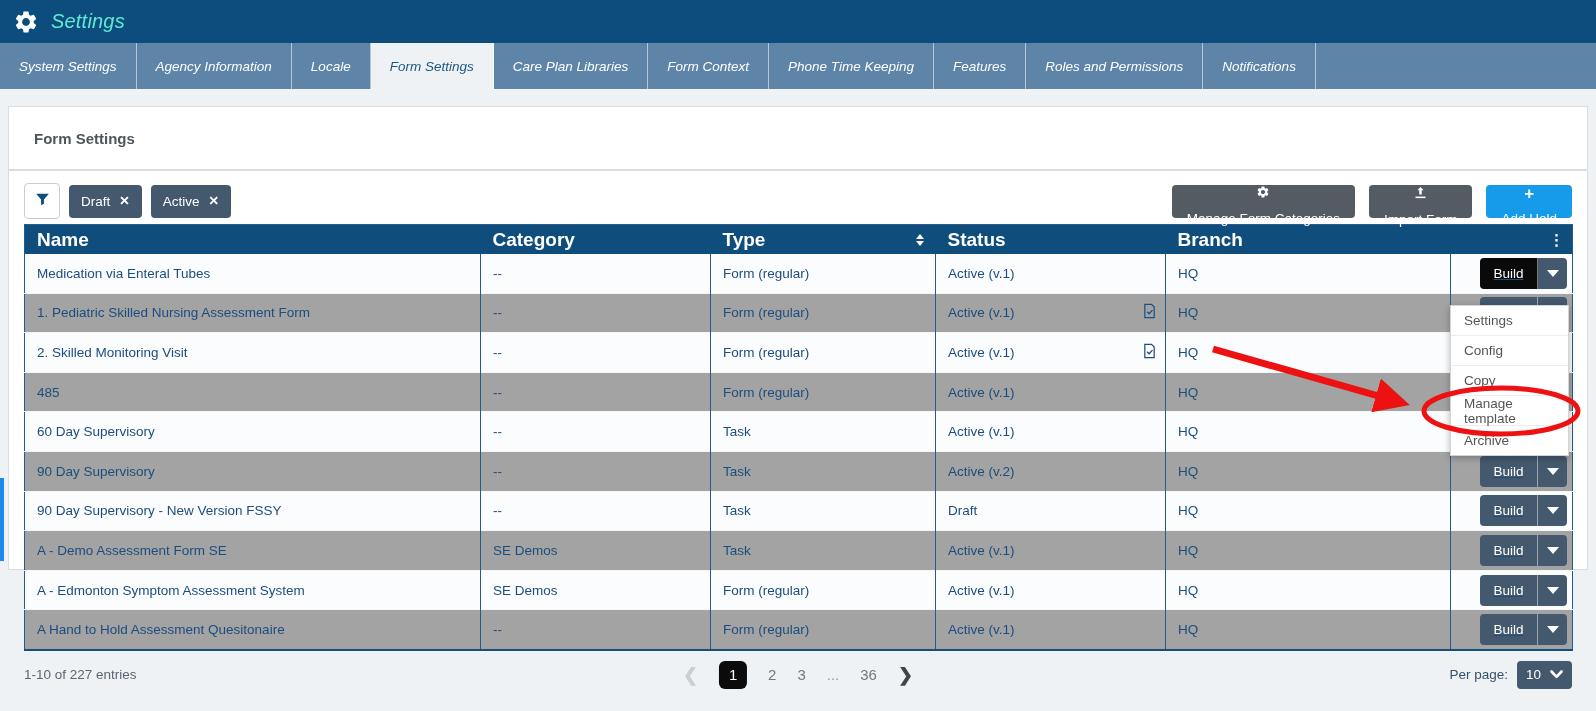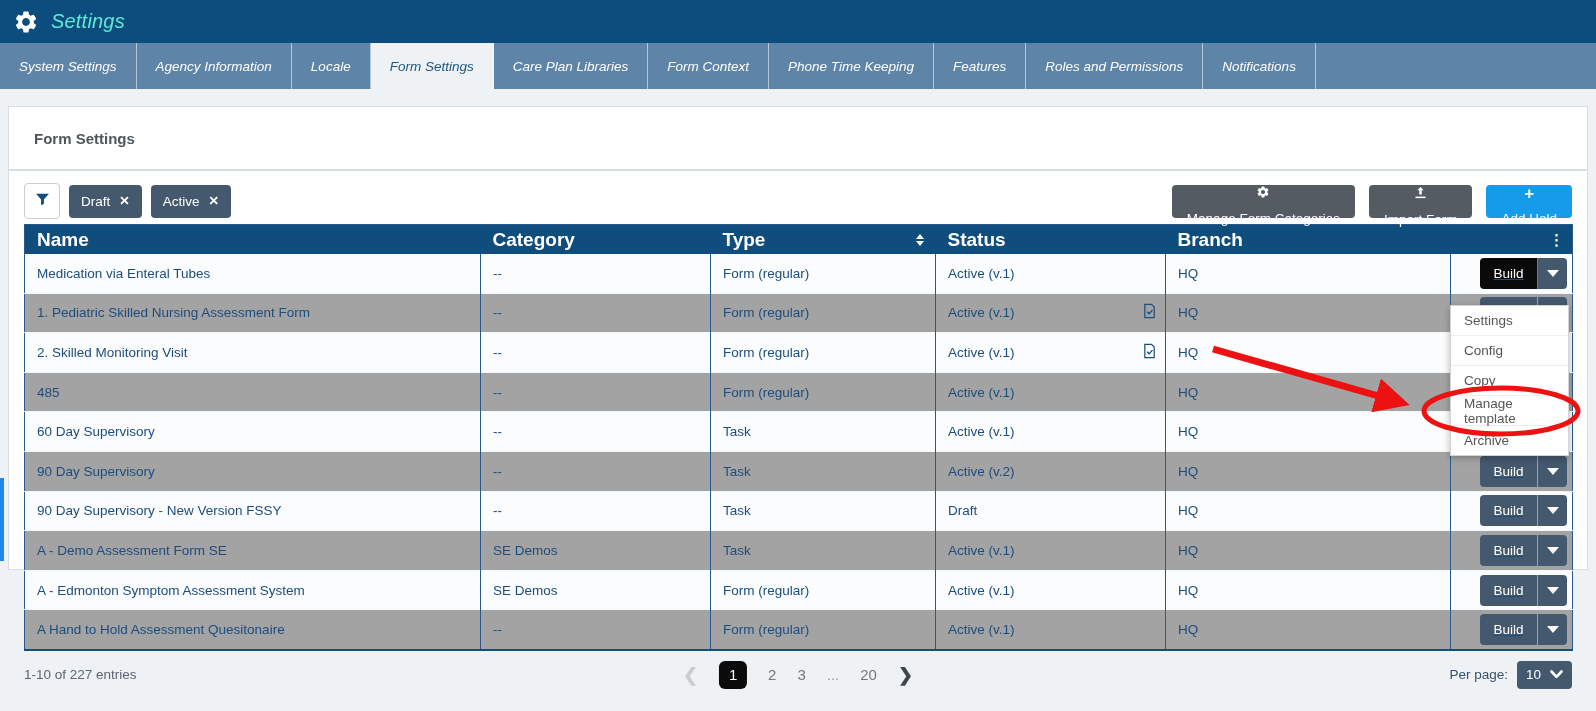--- a/index.html
+++ b/index.html
@@ -364,21 +364,21 @@
 
   <div class="footer">
     <span class="entries">1-10 of 227 entries</span>
     <div class="pager">
       <span class="chev prev">❮</span>
       <span id="pages" style="display: inline-flex; gap: 21px; align-items: center;">
           <span class="page-current">1</span>
           <span class="page-num">2</span>
           <span class="page-num">3</span>
           <span class="page-ellipsis">...</span>
-          <span class="page-num">20</span>
+          <span class="page-num">36</span>
         </span>
       <span class="chev next">❯</span>
     </div>
     <div class="perpage">
       <span>Per page:</span>
       <div class="pp-select">
         <span>10</span>
         <span>
           <svg width="13" height="9" viewBox="0 0 13 9" fill="none">
               <path d="M1.5 1.5 L6.5 6.8 L11.5 1.5" stroke="#fff" stroke-width="2.6" stroke-linecap="round" stroke-linejoin="round"></path>

